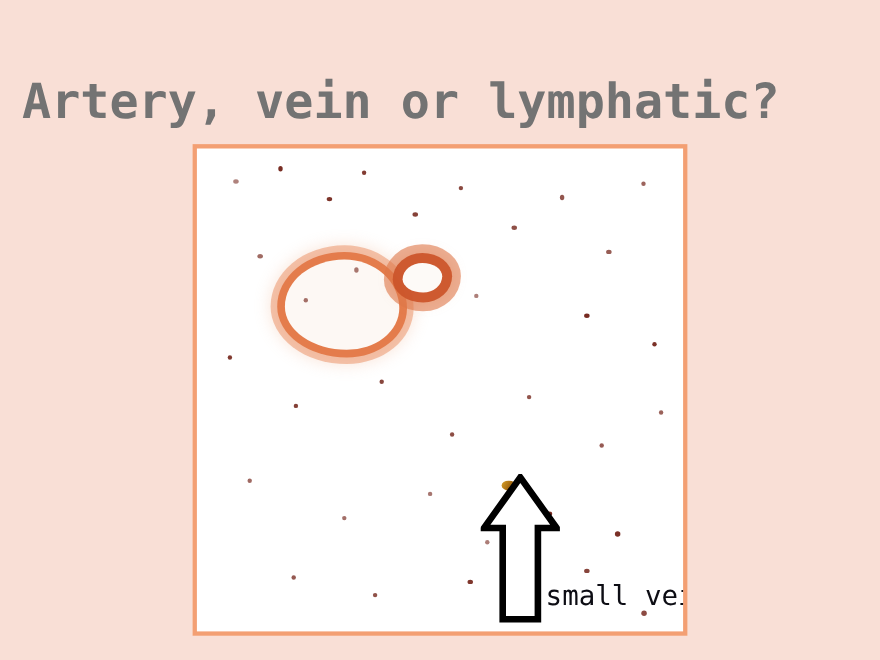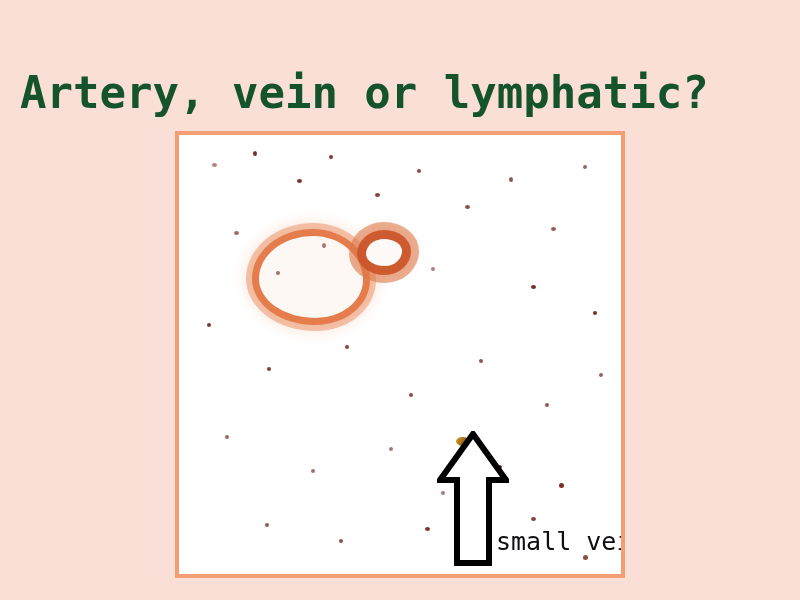--- a/index.html
+++ b/index.html
@@ -21,21 +21,21 @@
   }
   #slide-title {
     position: absolute;
     left: 20px;
     top: 38px;
     width: 770px;
     font-family: "DejaVu Sans Mono", "Liberation Mono", monospace;
     font-size: 44px;
     line-height: 52px;
     letter-spacing: 0px;
-    color: #14532d;
+    color: #737373;
     white-space: nowrap;
   }
   #micrograph-frame {
     position: absolute;
     left: 175px;
     top: 131px;
     width: 450px;
     height: 447px;
     box-sizing: border-box;
     border: 4px solid #f39f73;

